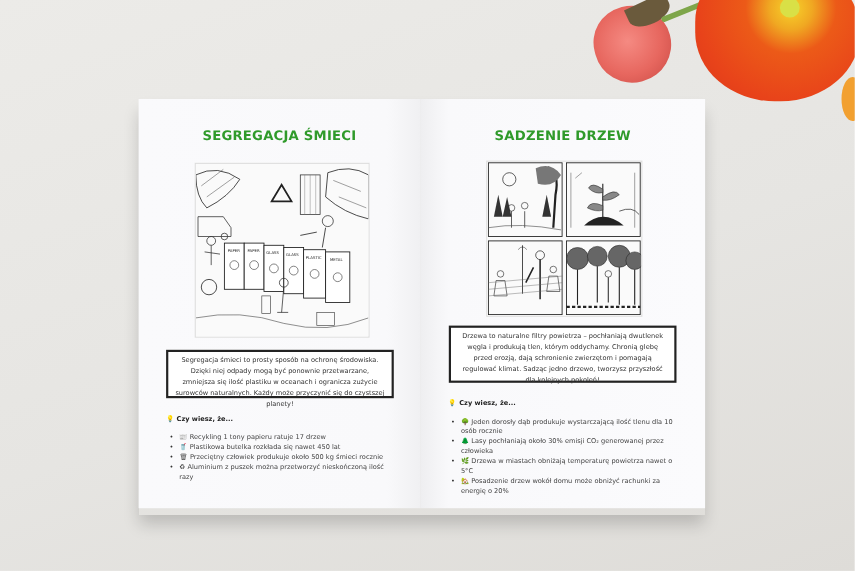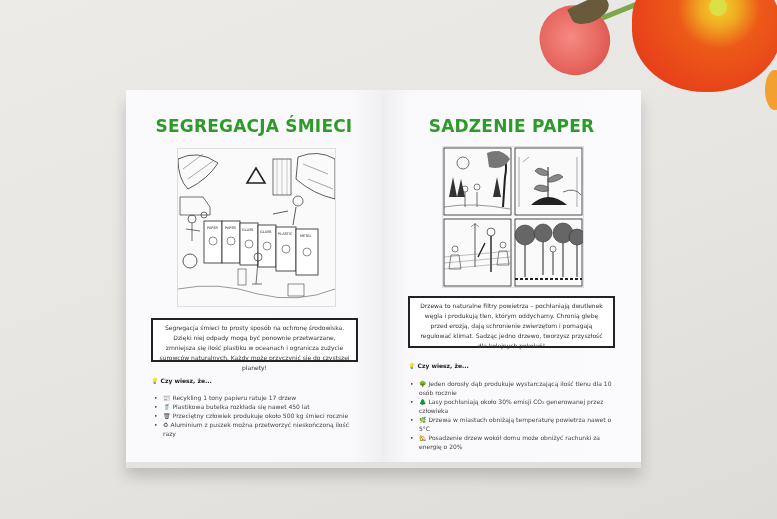--- a/index.html
+++ b/index.html
@@ -18,21 +18,21 @@
   .flower-center { position:absolute; left:709px; top:-2px; width:18px; height:18px; border-radius:50%; background:#d9e046; }
   .flower-side { position:absolute; left:765px; top:70px; width:20px; height:40px; border-radius:50%; background:#f2a030; }
 
   .booklet { position:absolute; left:126px; top:90px; width:515px; height:374px; }
   .shadow { position:absolute; left:0; top:4px; width:515px; height:374px; box-shadow: 0 8px 14px rgba(0,0,0,0.18); }
   .page { position:absolute; top:0; height:372px; background:#f9f9fb; overflow:hidden; }
   .page.left { left:0; width:256px; background: linear-gradient(90deg,#fafafc 0%, #f9f9fb 88%, #f0f0f2 100%); }
   .page.right { left:256px; width:259px; background: linear-gradient(90deg,#eeeef0 0%, #f9f9fb 10%, #fbfbfd 100%); }
 
   .title { position:absolute; left:0; width:100%; text-align:center; top:26px; font-family:"DejaVu Sans", sans-serif;
-    font-weight:bold; font-size:17px; color:#2f9a2a; letter-spacing:0.2px; }
+    font-weight:bold; font-size:12px; color:#2f9a2a; letter-spacing:0.2px; }
   .illus { position:absolute; background:#fff; border:1px solid #ddd; overflow:hidden; }
   .left .illus { left:51px; top:58px; width:157px; height:157px; }
   .right .illus { left:60px; top:56px; width:140px; height:140px; }
 
   .textbox { position:absolute; border:2px solid #222; background:#fff; font-size:6px; line-height:10px; color:#333; text-align:center; padding:3px 6px; box-sizing:border-box; }
   .left .textbox { left:25px; top:228px; width:207px; height:44px; }
   .right .textbox { left:26px; top:206px; width:207px; height:52px; }
 
   .facts-head { position:absolute; font-size:6px; font-weight:bold; color:#222; }
   .left .facts-head { left:25px; top:287px; }
@@ -122,21 +122,21 @@
     </div>
     <ul class="facts">
       <li><span class="ic">📰</span><span>Recykling 1 tony papieru ratuje 17 drzew</span></li>
       <li><span class="ic">🥤</span><span>Plastikowa butelka rozkłada się nawet 450 lat</span></li>
       <li><span class="ic">🗑</span><span>Przeciętny człowiek produkuje około 500 kg śmieci rocznie</span></li>
       <li><span class="ic">♻</span><span>Aluminium z puszek można przetworzyć nieskończoną ilość razy</span></li>
     </ul>
   </div>
 
   <div class="page right">
-    <div class="title">SADZENIE PAPER</div>
+    <div class="title">SADZENIE DRZEW</div>
     <div class="illus">
       <svg width="140" height="140" viewBox="0 0 140 140">
         <rect width="140" height="140" fill="#fafafa"></rect>
         <g stroke="#222" stroke-width="0.8" fill="none">
           <rect x="1" y="1" width="67" height="67"></rect>
           <rect x="72" y="1" width="67" height="67"></rect>
           <rect x="1" y="72" width="67" height="67"></rect>
           <rect x="72" y="72" width="67" height="67"></rect>
         </g>
 

